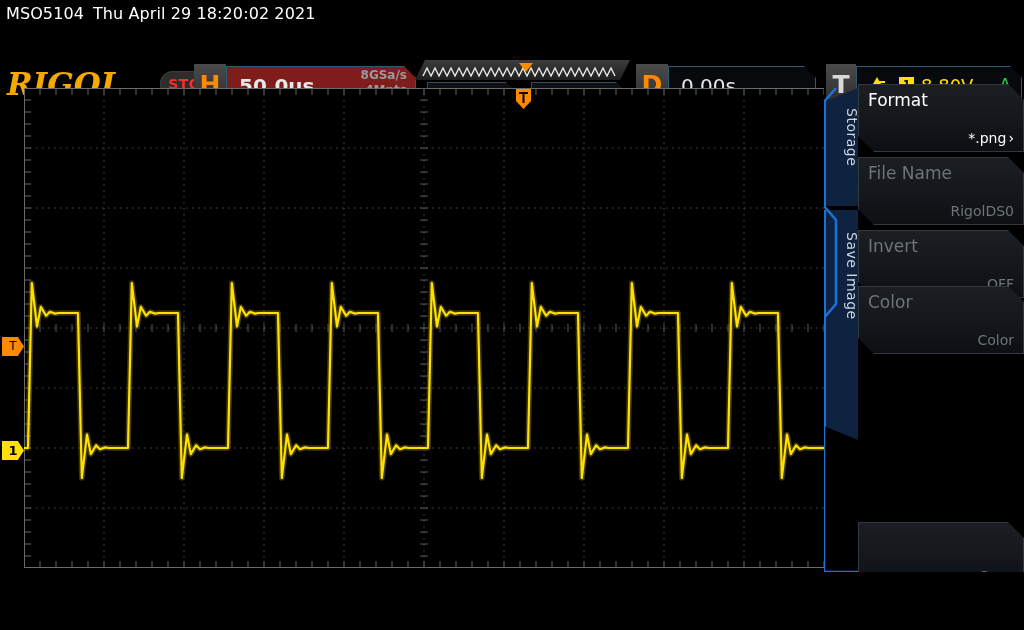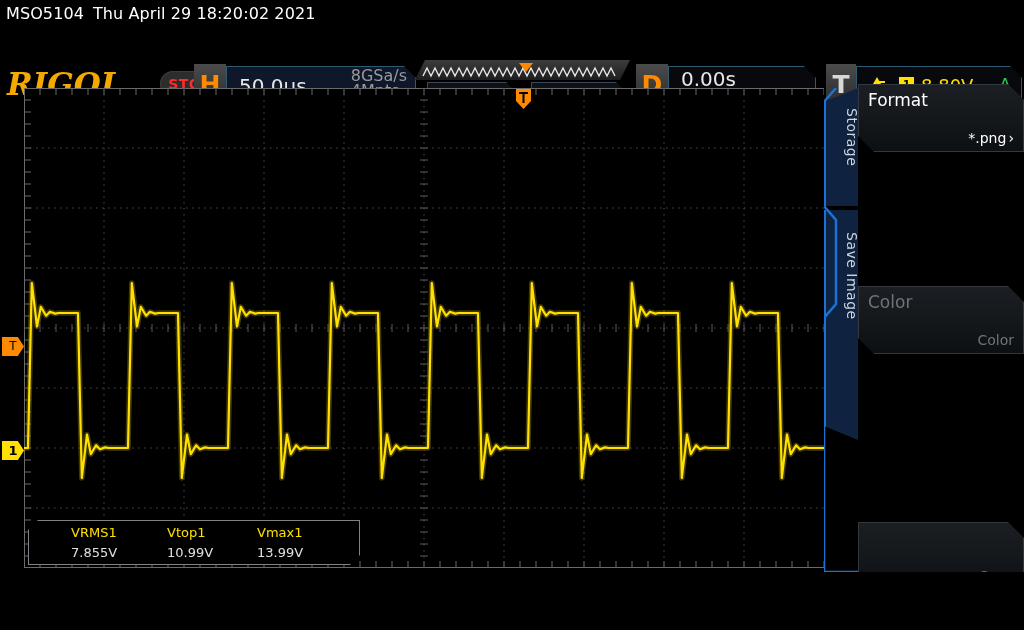--- a/index.html
+++ b/index.html
@@ -37,25 +37,26 @@
   .hblock { position: absolute; left: 194px; top: 36px; height: 42px; }
   .hlabel {
     position: absolute; left: 0; top: 0; width: 32px; height: 42px;
     background: linear-gradient(#4b4b4b,#2a2a2a);
     color: #ff8a00; font-size: 25px; font-weight: bold;
     text-align: center; line-height: 42px;
     clip-path: polygon(0 0, 100% 0, 100% 100%, 9px 100%, 0 calc(100% - 9px));
   }
   .hfield {
     position: absolute; left: 32px; top: 2px; width: 190px; height: 38px;
-    background: #0f172a; border: 1px solid #2e5a72;
+    background: #7f1d1d; border: 1px solid #2e5a72;
     clip-path: polygon(0 0, calc(100% - 12px) 0, 100% 12px, 100% 100%, 12px 100%, 0 calc(100% - 12px));
+    font-weight: bold;
   }
   .hfield .tb { position: absolute; left: 12px; top: 7px; color: #e8e8e8; font-size: 20px; }
-  .hfield .sr { position: absolute; right: 8px; top: 1px; color: #9a9a9a; font-size: 16px; text-align: left; line-height: 15px; }
+  .hfield .sr { position: absolute; right: 8px; top: 1px; color: #9a9a9a; font-size: 12px; text-align: right; line-height: 15px; }
 
   .wavestrip {
     position: absolute; left: 415px; top: 32px; width: 215px; height: 20px;
     background: linear-gradient(#3c3c3c,#1e1e1e);
     clip-path: polygon(10px 0, 100% 0, calc(100% - 10px) 100%, 0 100%);
     overflow: hidden;
   }
   .wavestrip svg { position: absolute; left: 0; top: 0; }
   .wavestrip .trigmark {
     position: absolute; left: 104px; top: 3px;
@@ -77,21 +78,21 @@
     position: absolute; left: 0; top: 0; width: 32px; height: 42px;
     background: linear-gradient(#4b4b4b,#2a2a2a);
     color: #ff8a00; font-size: 25px; font-weight: bold; text-align: center; line-height: 42px;
     clip-path: polygon(0 0, 100% 0, 100% 100%, 9px 100%, 0 calc(100% - 9px));
   }
   .dfield {
     position: absolute; left: 32px; top: 2px; width: 148px; height: 38px;
     background: #07090c; border: 1px solid #2e5a72;
     clip-path: polygon(0 0, calc(100% - 12px) 0, 100% 12px, 100% 100%, 12px 100%, 0 calc(100% - 12px));
   }
-  .dfield .dv { position: absolute; left: 12px; top: 0; color: #e8e8e8; font-size: 20px; }
+  .dfield .dv { position: absolute; left: 12px; top: 7px; color: #e8e8e8; font-size: 20px; }
 
   .tblock { position: absolute; left: 826px; top: 36px; height: 42px; }
   .tlabel {
     position: absolute; left: 0; top: 0; width: 30px; height: 42px;
     background: linear-gradient(#4b4b4b,#2a2a2a);
     color: #d8d8d8; font-size: 25px; font-weight: bold; text-align: center; line-height: 42px;
     clip-path: polygon(0 0, 100% 0, 100% 100%, 9px 100%, 0 calc(100% - 9px));
   }
   .tfield {
     position: absolute; left: 30px; top: 2px; width: 166px; height: 38px;
@@ -507,52 +508,46 @@
   </div>
 
   <svg class="trig-t-top" viewBox="0 0 17 22">
     <polygon points="1,1 16,1 16,13 8.5,21 1,13" fill="#ff8a00"></polygon>
     <path d="M4,5 L13,5 M8.5,5 L8.5,15" stroke="#000" stroke-width="2" fill="none"></path>
   </svg>
 
   <div class="trig-level-marker">T</div>
   <div class="ch1-marker">1</div>
 
-  <div class="measbox">
-    <div class="meas-col" style="left:42px">
-      <div class="mname">VRMS1</div>
-      <div class="mval">7.855V</div>
-    </div>
-    <div class="meas-col" style="left:138px">
-      <div class="mname">Vtop1</div>
-      <div class="mval">10.99V</div>
-    </div>
-    <div class="meas-col" style="left:228px">
-      <div class="mname">Vmax1</div>
-      <div class="mval">13.99V</div>
-    </div>
-  </div>
 
   <div class="side-tabs">
     <div class="side-tab" id="tab-storage">
       <span>Storage</span>
     </div>
     <div class="side-tab" id="tab-saveimage">
       <span>Save Image</span>
     </div>
   </div>
   <svg class="blue-edge" viewBox="0 0 200 490">
     <polyline points="12,0 0,14 0,118 12,132 12,216 0,230 0,484 200,484" fill="none" stroke="#1b72d6" stroke-width="2.5"></polyline>
   </svg>
 
   <div class="menu-panel">
     <div class="menu-item mi-active" style="top:0px">
       <div class="mi-label">Format</div>
       <div class="mi-value"><span>*.png</span><span class="chev">›</span></div>
     </div>
+    <div class="menu-item mi-dim" style="top:73px">
+      <div class="mi-label">File Name</div>
+      <div class="mi-value">RigolDS0</div>
+    </div>
+    <div class="menu-item mi-dim" style="top:146px">
+      <div class="mi-label">Invert</div>
+      <div class="mi-value">OFF</div>
+    </div>
     <div class="menu-item mi-dim" style="top:202px">
       <div class="mi-label">Color</div>
       <div class="mi-value">Color</div>
     </div>
     <div class="menu-item mi-dim" style="top:438px">
       <div class="mi-label"></div>
       <div class="mi-value">Save</div>
     </div>
   </div>
 

